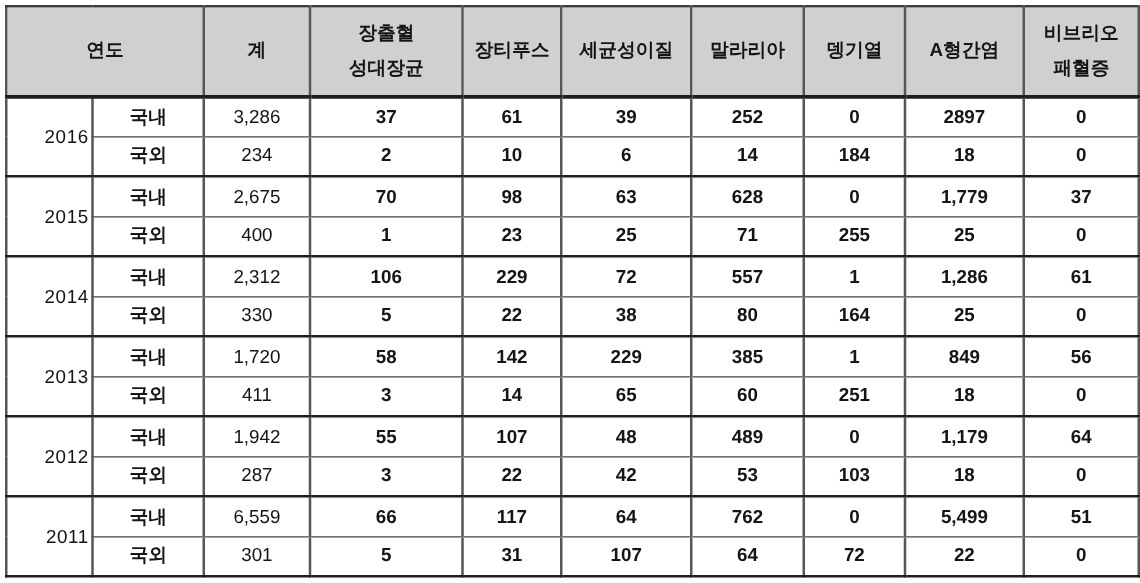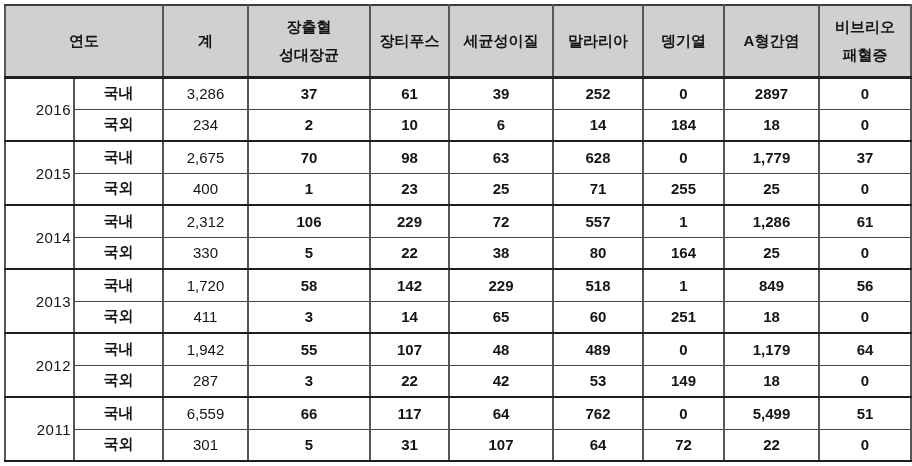--- a/index.html
+++ b/index.html
@@ -176,21 +176,21 @@
         <td class="num-cell">25</td>
         <td class="num-cell">0</td>
       </tr>
       <tr>
         <td rowspan="2" class="year-cell">2013</td>
         <td class="gubun-cell">국내</td>
         <td class="total-cell">1,720</td>
         <td class="num-cell">58</td>
         <td class="num-cell">142</td>
         <td class="num-cell">229</td>
-        <td class="num-cell">518</td>
+        <td class="num-cell">385</td>
         <td class="num-cell">1</td>
         <td class="num-cell">849</td>
         <td class="num-cell">56</td>
       </tr>
       <tr class="group-end">
         <td class="gubun-cell">국외</td>
         <td class="total-cell">411</td>
         <td class="num-cell">3</td>
         <td class="num-cell">14</td>
         <td class="num-cell">65</td>
@@ -211,21 +211,21 @@
         <td class="num-cell">1,179</td>
         <td class="num-cell">64</td>
       </tr>
       <tr class="group-end">
         <td class="gubun-cell">국외</td>
         <td class="total-cell">287</td>
         <td class="num-cell">3</td>
         <td class="num-cell">22</td>
         <td class="num-cell">42</td>
         <td class="num-cell">53</td>
-        <td class="num-cell">149</td>
+        <td class="num-cell">103</td>
         <td class="num-cell">18</td>
         <td class="num-cell">0</td>
       </tr>
       <tr>
         <td rowspan="2" class="year-cell">2011</td>
         <td class="gubun-cell">국내</td>
         <td class="total-cell">6,559</td>
         <td class="num-cell">66</td>
         <td class="num-cell">117</td>
         <td class="num-cell">64</td>

